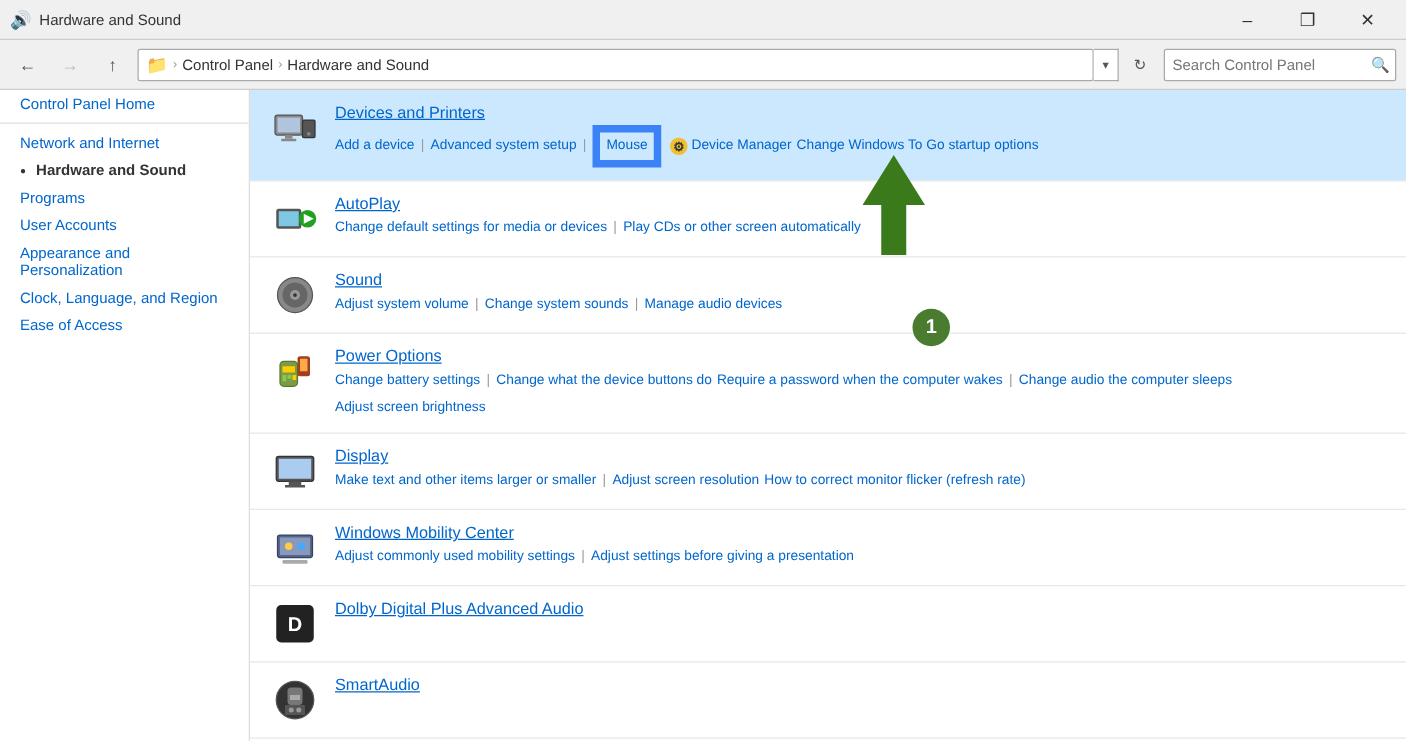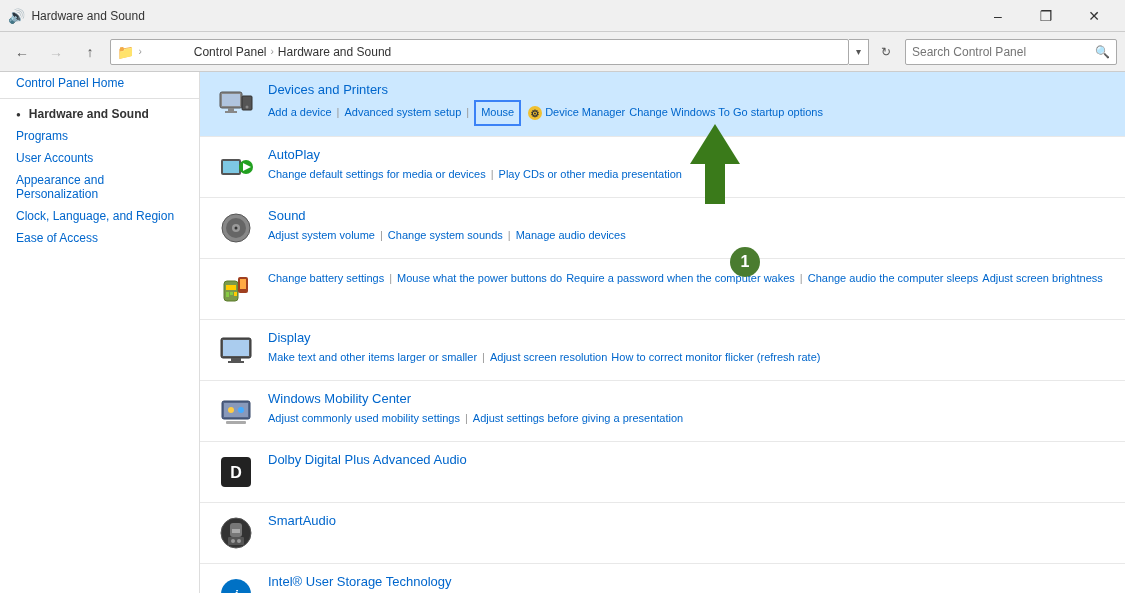--- a/index.html
+++ b/index.html
@@ -37,33 +37,33 @@
       cursor: pointer; border-radius: 3px; display: flex; align-items: center; justify-content: center;
       font-size: 14px; color: #555;
     }
     .nav-btn.disabled { color: #bbb; cursor: default; }
     .address-path {
       flex: 1; height: 26px; background: white; border: 1px solid #aaa;
       border-radius: 2px; display: flex; align-items: center; padding: 0 6px;
       font-size: 12px; color: #333; gap: 4px;
     }
     .breadcrumb-sep { color: #999; font-size: 10px; }
-    .breadcrumb-link { color: #333; cursor: pointer; margin-left: 48px; }
+    .breadcrumb-link { color: #333; cursor: pointer; }
     .address-chevron {
       width: 20px; height: 26px; background: white; border: 1px solid #aaa;
       border-left: none; display: flex; align-items: center; justify-content: center;
       cursor: pointer; color: #555; font-size: 10px;
     }
     .refresh-btn {
       width: 26px; height: 26px; border: 1px solid transparent; background: transparent;
       cursor: pointer; border-radius: 3px; display: flex; align-items: center; justify-content: center;
       font-size: 12px; color: #555;
     }
     .search-box {
-      width: 212px; height: 26px; border: 1px solid #aaa; background: white;
+      width: 186px; height: 26px; border: 1px solid #aaa; background: white;
       border-radius: 2px; display: flex; align-items: center; padding: 0 6px;
       gap: 4px;
     }
     .search-input {
       border: none; outline: none; flex: 1; font-size: 12px; color: #999;
       background: transparent; font-family: 'Segoe UI', Tahoma, sans-serif;
     }
 
     
     .main-layout {
@@ -128,40 +128,41 @@
       display: flex;
       align-items: center;
       justify-content: center;
     }
     .section-content { flex: 1; }
     .section-title {
       font-size: 13px;
       color: #0066cc;
       cursor: pointer;
       margin-bottom: 3px;
+      text-decoration: underline;
     }
     .section-links {
       font-size: 11px;
       color: #0066cc;
       display: flex;
       flex-wrap: wrap;
       align-items: center;
       gap: 2px;
       line-height: 1.8;
     }
     .section-links a {
       color: #0066cc;
       cursor: pointer;
       text-decoration: none;
     }
     .section-links .sep { color: #999; margin: 0 3px; }
 
     
     .mouse-btn-highlight {
-      border: 2px solid #3b82f6;
+      border: 6px solid #3b82f6;
       padding: 1px 5px;
       color: #0066cc;
       cursor: pointer;
       font-size: 11px;
     }
     .green-arrow {
       position: absolute;
       left: 490px;
       top: 52px;
       z-index: 10;
@@ -223,20 +224,23 @@
   </div>
 </div>
 
 <div class="main-layout">
 
   <div class="sidebar">
     <div class="sidebar-item">
       <span>Control Panel Home</span>
     </div>
     <div class="sidebar-divider"></div>
+    <div class="sidebar-item">
+      <span>Network and Internet</span>
+    </div>
     <div class="sidebar-item current">
       <span>Hardware and Sound</span>
     </div>
     <div class="sidebar-item">
       <span>Programs</span>
     </div>
     <div class="sidebar-item">
       <span>User Accounts</span>
     </div>
     <div class="sidebar-item" style="padding-top:4px;padding-bottom:4px;align-items:flex-end;">
@@ -299,21 +303,21 @@
           <rect x="5" y="12" width="16" height="12" fill="#7ec8e3"></rect>
           <circle cx="28" cy="18" r="7" fill="#22a020"></circle>
           <polygon points="25,14 33,18 25,22" fill="white"></polygon>
         </svg>
       </div>
       <div class="section-content">
         <div class="section-title">AutoPlay</div>
         <div class="section-links">
           <a>Change default settings for media or devices</a>
           <span class="sep">|</span>
-          <a>Play CDs or other media presentation</a>
+          <a>Play CDs or other screen automatically</a>
         </div>
       </div>
     </div>
 
     <div class="section-row">
       <div class="section-icon">
         <svg width="36" height="36" viewBox="0 0 36 36">
           <circle cx="18" cy="18" r="14" fill="#888" stroke="#555" stroke-width="1"></circle>
           <circle cx="18" cy="18" r="10" fill="#666"></circle>
           <circle cx="18" cy="18" r="4" fill="#999"></circle>
@@ -338,24 +342,25 @@
           <rect x="6" y="10" width="14" height="20" rx="3" fill="#7b9a4a" stroke="#5a7a2a" stroke-width="1"></rect>
           <rect x="8" y="14" width="10" height="5" fill="#ffcc00"></rect>
           <rect x="8" y="21" width="3" height="5" fill="#88cc44"></rect>
           <rect x="12" y="21" width="3" height="3" fill="#88cc44"></rect>
           <rect x="16" y="21" width="3" height="4" fill="#ffcc00"></rect>
           <rect x="20" y="6" width="10" height="16" rx="2" fill="#a04020"></rect>
           <rect x="22" y="8" width="6" height="10" fill="#ffaa44"></rect>
         </svg>
       </div>
       <div class="section-content">
+        <div class="section-title">Power Options</div>
         <div class="section-links">
           <a>Change battery settings</a>
           <span class="sep">|</span>
-          <a>Mouse what the power buttons do</a>
+          <a>Change what the device buttons do</a>
           <br>
           <a>Require a password when the computer wakes</a>
           <span class="sep">|</span>
           <a>Change audio the computer sleeps</a>
           <br>
           <a>Adjust screen brightness</a>
         </div>
       </div>
     </div>
 

